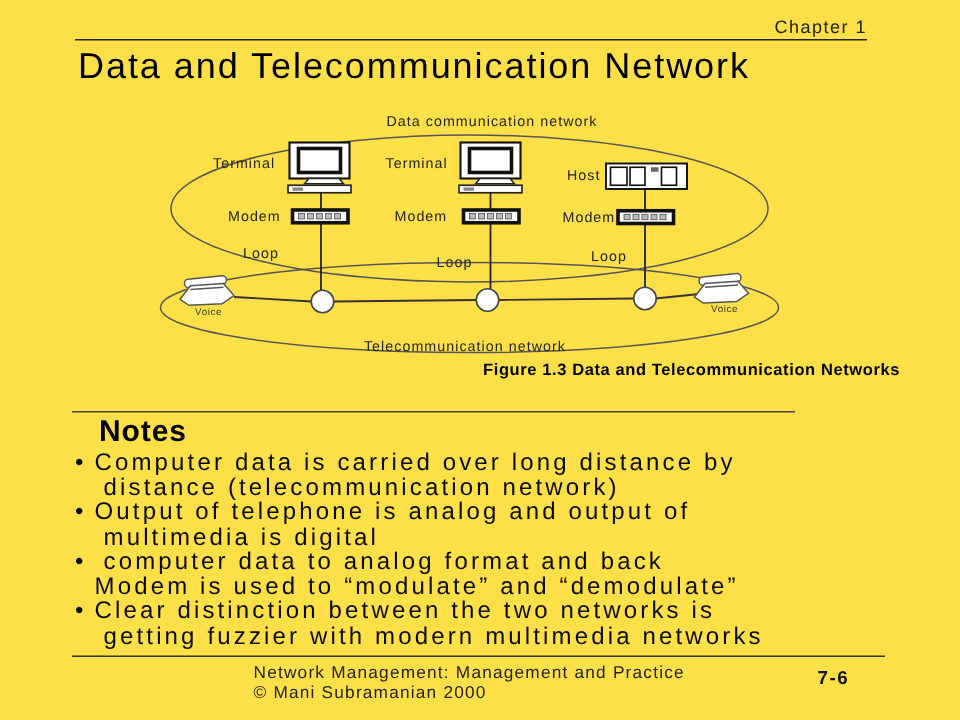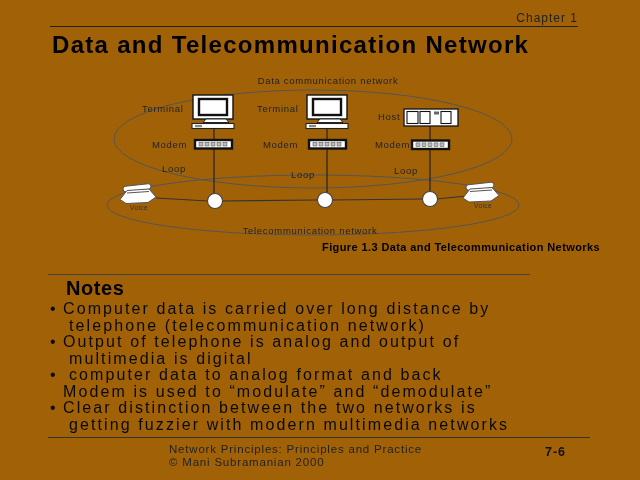--- a/index.html
+++ b/index.html
@@ -1,25 +1,25 @@
 <!DOCTYPE html>
 <html><head>
 <meta charset="utf-8">
 <style>
   html,body { margin:0; padding:0; background:#888; }
   .page {
-    position:relative; width:640px; height:480px; background:#a16207;
+    position:relative; width:640px; height:480px; background:#fde047;
     font-family:"Liberation Sans", sans-serif; color:#111; overflow:hidden;
     margin:0 auto;
   }
   
   .chapter { position:absolute; top:11px; left:420px; width:158px; text-align:right;
              font-size:12px; letter-spacing:1px; color:#222; }
   .top-rule { position:absolute; top:26px; left:50px; width:528px; border-top:1.5px solid #222; }
-  .page-title { position:absolute; top:31px; left:52px; font-size:24px; font-weight:bold;
+  .page-title { position:absolute; top:31px; left:52px; font-size:24px; font-weight:normal;
                 letter-spacing:1.3px; color:#000; white-space:nowrap; }
   
   .diagram { position:absolute; top:70px; left:0px; width:640px; height:195px; }
   .diag-label { font-family:"Liberation Sans", sans-serif; font-size:9.5px; letter-spacing:0.7px; fill:#222; }
   .voice-label { font-family:"Liberation Sans", sans-serif; font-size:6.5px; letter-spacing:0.4px; fill:#333; }
   .net-ellipse { fill:none; stroke:#555; stroke-width:1; }
   .wire { stroke:#222; stroke-width:1.2; fill:none; }
   .trunk { stroke:#333; stroke-width:1.2; fill:none; }
   .mon { fill:#fff; stroke:#111; stroke-width:1.4; }
   .scr { fill:#fff; stroke:#111; stroke-width:2.4; }
@@ -162,39 +162,39 @@
 
   <div class="figure-caption">Figure 1.3 Data and Telecommunication Networks</div>
 
   <div class="notes-rule"></div>
   <div class="notes-heading">Notes</div>
 
   <ul class="notes-list">
     <li>
       <span class="dot">•</span>
       <span class="nl">Computer data is carried over long distance by</span>
-      <span class="nl nl2">telephone (telecommunication network)</span>
+      <span class="nl nl2">distance (telecommunication network)</span>
     </li>
     <li>
       <span class="dot">•</span>
       <span class="nl">Output of telephone is analog and output of</span>
       <span class="nl nl2">multimedia is digital</span>
     </li>
     <li>
       <span class="dot">•</span>
       <span class="nl nl2">computer data to analog format and back</span>
       <span class="nl">Modem is used to “modulate” and “demodulate”</span>
     </li>
     <li>
       <span class="dot">•</span>
       <span class="nl">Clear distinction between the two networks is</span>
       <span class="nl nl2">getting fuzzier with modern multimedia networks</span>
     </li>
   </ul>
 
   <div class="footer-rule"></div>
   <div class="footer-text">
-    <span>Network Principles: Principles and Practice</span>
+    <span>Network Management: Management and Practice</span>
     <span>© Mani Subramanian 2000</span>
   </div>
   <div class="page-num">7-6</div>
 
 </div>
 
 </body></html>

